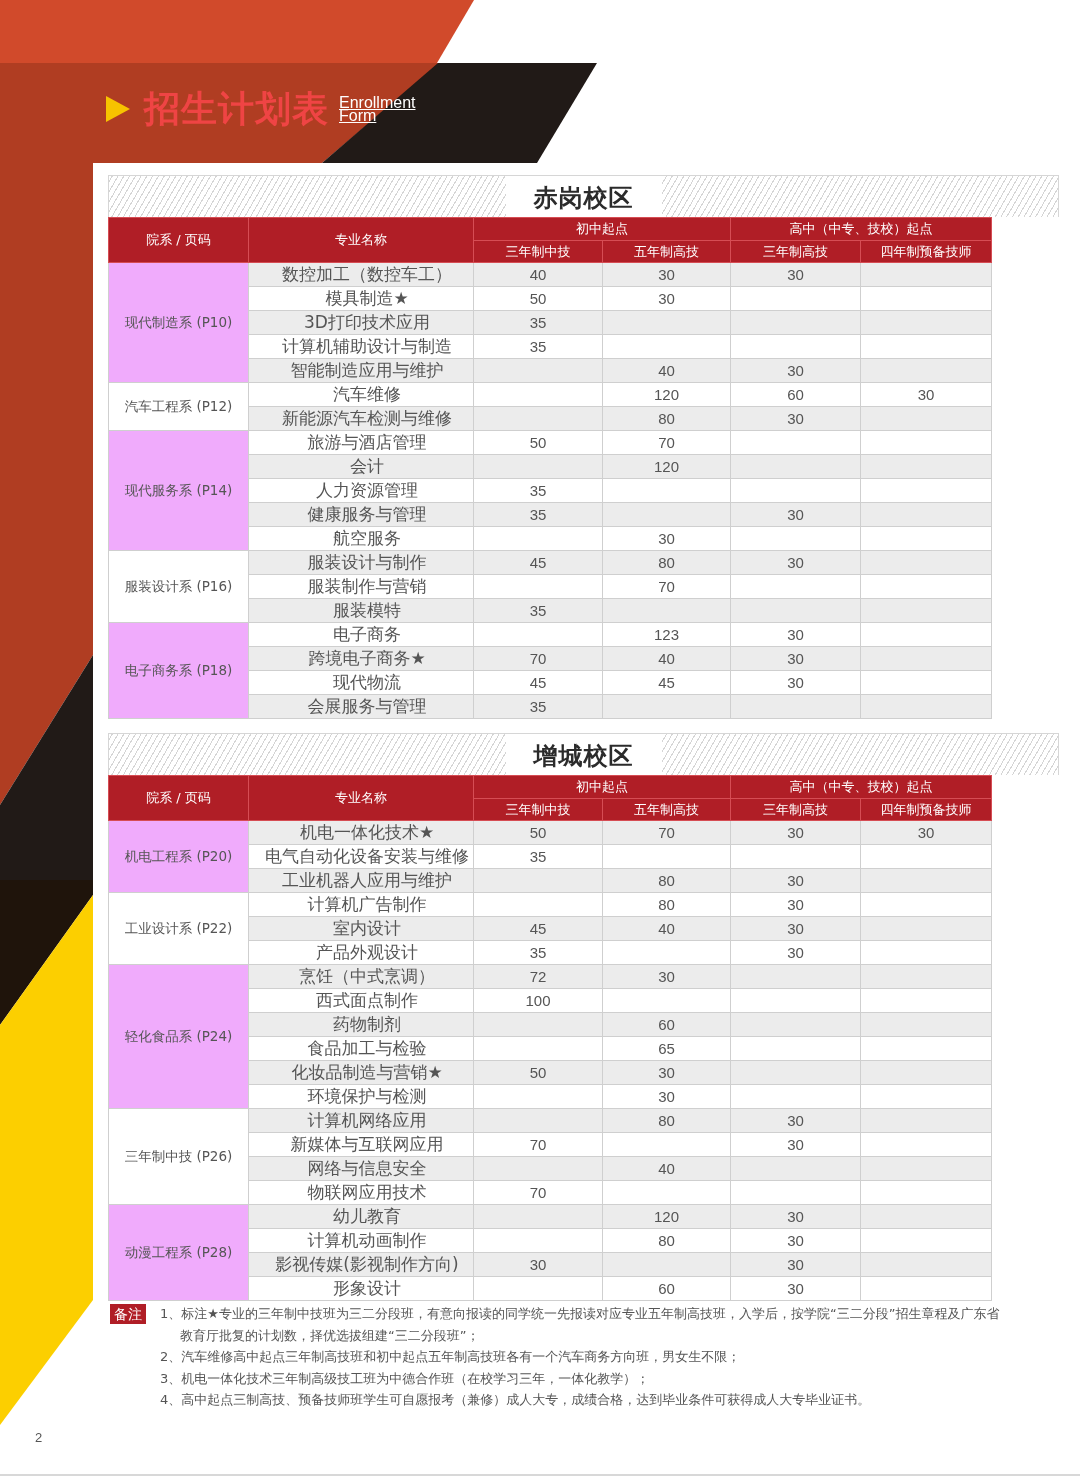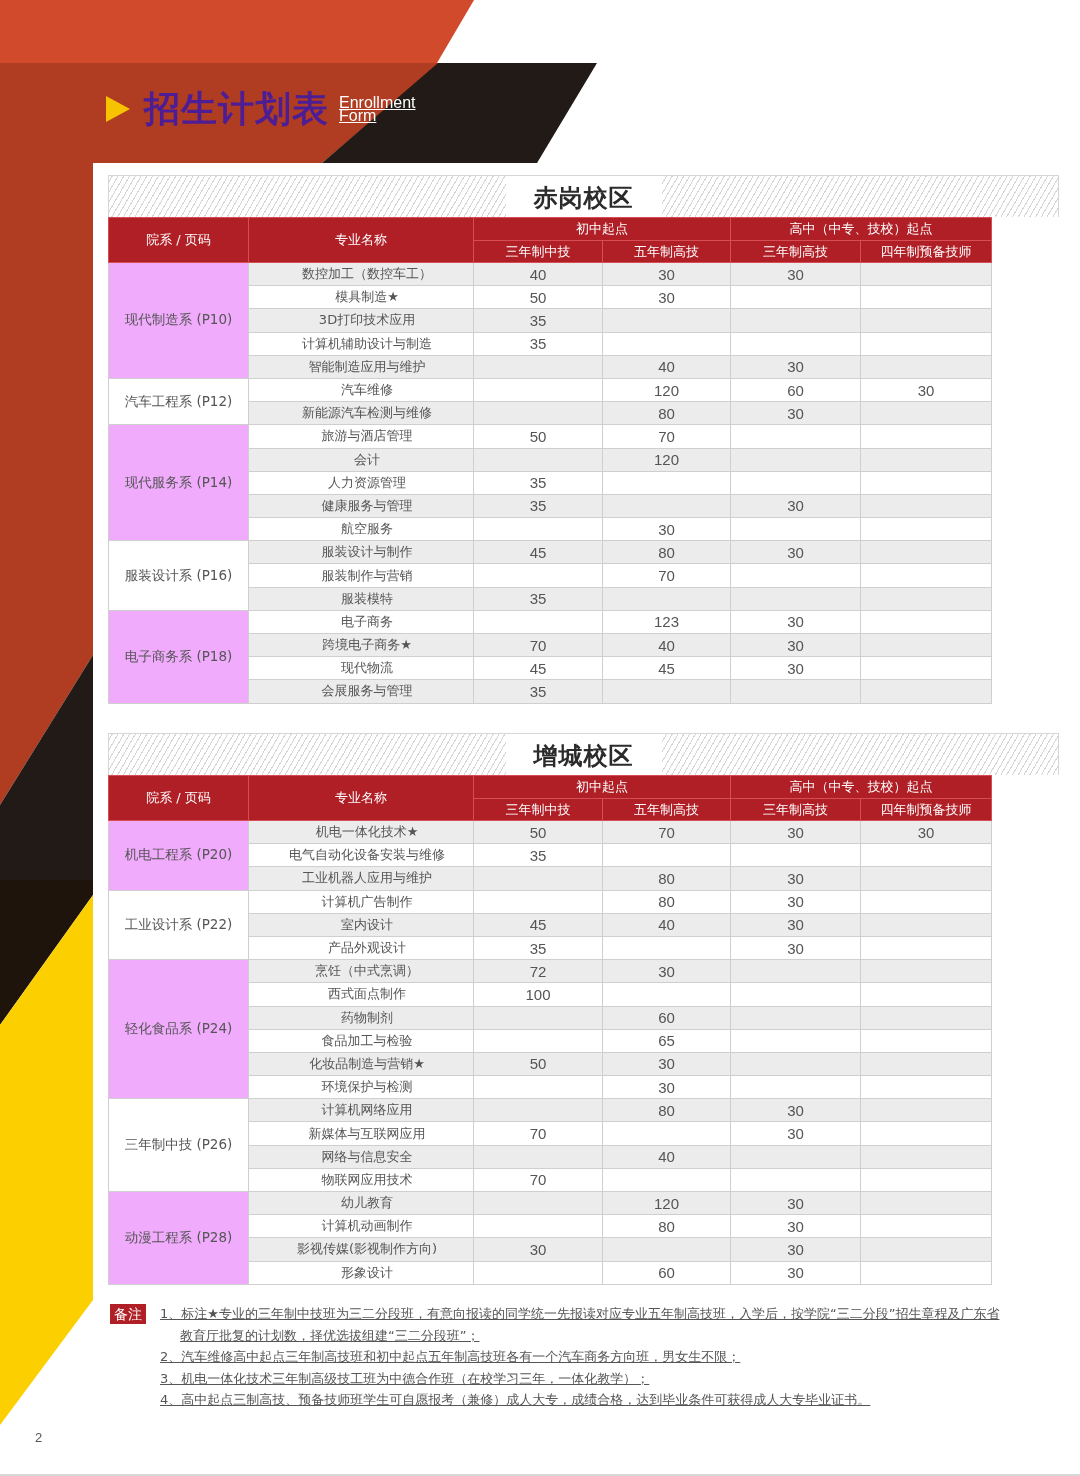--- a/index.html
+++ b/index.html
@@ -3,48 +3,48 @@
 <meta charset="utf-8">
 <style>
   * { box-sizing: border-box; margin: 0; padding: 0; }
   html, body { width: 1080px; height: 1476px; background: #ffffff; overflow: hidden; }
   body { position: relative; font-family: "DejaVu Sans", "Liberation Sans", sans-serif; color: #4a4a4a; }
 
   .bg-svg { position: absolute; left: 0; top: 0; width: 1080px; height: 1476px; z-index: 0; }
 
   .header-title-wrap { position: absolute; left: 106px; top: 84px; height: 50px; display: flex; align-items: center; z-index: 2; }
   .header-arrow { width: 0; height: 0; border-top: 13px solid transparent; border-bottom: 13px solid transparent; border-left: 24px solid #f7c300; margin-right: 14px; }
-  .header-title { color: #4c1d95; font-size: 36px; font-weight: bold; letter-spacing: 1px; font-family: Liberation Mono, monospace; }
+  .header-title { color: #ef4444; font-size: 36px; font-weight: bold; letter-spacing: 1px; font-family: Liberation Mono, monospace; }
   .header-sub { color: #ffffff; font-size: 16px; line-height: 13px; margin-left: 10px; font-family: "Liberation Sans", sans-serif; text-decoration: underline; }
 
   .panel { position: absolute; left: 93px; top: 163px; width: 987px; height: 1290px; background: #ffffff; z-index: 1; }
 
   .campus-title-bar { position: absolute; left: 108px; width: 951px; height: 42px; border: 1px solid #d6d6d6; border-bottom: none;
     background: repeating-linear-gradient(-60deg, #ffffff 0px, #ffffff 4px, #d5d5d5 4px, #d5d5d5 5px); z-index: 2; }
   .campus-title { position: absolute; left: 50%; top: 0; transform: translateX(-50%); background: #ffffff; height: 42px; padding: 0 28px;
     font-size: 24px; font-weight: bold; color: #2b2b2b; line-height: 44px; letter-spacing: 1px; font-family: "DejaVu Sans", sans-serif; }
 
   table.plan { position: absolute; left: 108px; width: 883px; border-collapse: collapse; table-layout: fixed; z-index: 2;
     font-family: "DejaVu Sans", sans-serif; font-size: 13px; color: #4a4a4a; }
   table.plan th { background: #b01e26; color: #ffffff; font-weight: normal; font-size: 13px; border: 1px solid #d64d54; text-align: center; }
   table.plan td { border: 1px solid #cfcfcf; text-align: center; height: 23.2px; padding: 0; white-space: nowrap; }
   table.plan td.num { font-family: "Liberation Sans", sans-serif; font-size: 15px; color: #555555; }
   table.plan td.dept { font-size: 13.5px; color: #555555; }
   table.plan tr.g td.cell { background: #ececec; }
   table.plan tr.w td.cell { background: #ffffff; }
   table.plan td.dept.g { background: #f0abfc; }
   table.plan td.dept.w { background: #ffffff; }
-  table.plan td.major { font-size: 13px; color: #555555; padding-left: 12px; }
+  table.plan td.major { font-size: 17px; color: #555555; padding-left: 12px; }
   table.plan tr.h1 th { height: 23px; }
   table.plan tr.h2 th { height: 22px; }
 
   .notes { position: absolute; left: 110px; top: 1303px; width: 890px; z-index: 2; font-size: 13px; color: #555555; line-height: 21.5px; }
   .notes-badge { position: absolute; left: 0; top: 1px; background: #b01e26; color: #ffffff; font-size: 14px; padding: 0 4px; line-height: 20px; }
   .notes-list { margin-left: 50px; list-style: none; }
-  .notes-list li { padding-left: 20px; text-indent: -20px; text-decoration: underline; }
+  .notes-list li { padding-left: 20px; text-indent: -20px; }
 
   .page-num { position: absolute; left: 35px; top: 1430px; font-size: 13px; color: #555555; z-index: 2; font-family: "Liberation Sans", sans-serif; }
   .bottom-line { position: absolute; left: 0; top: 1474px; width: 1080px; height: 2px; background: #d8d8d8; }
 </style>
 </head>
 <body>
 
 <svg class="bg-svg" viewBox="0 0 1080 1476" xmlns="http://www.w3.org/2000/svg">
 
   <polygon points="0,0 474,0 437,63 0,63" fill="#d14a2b"></polygon>

